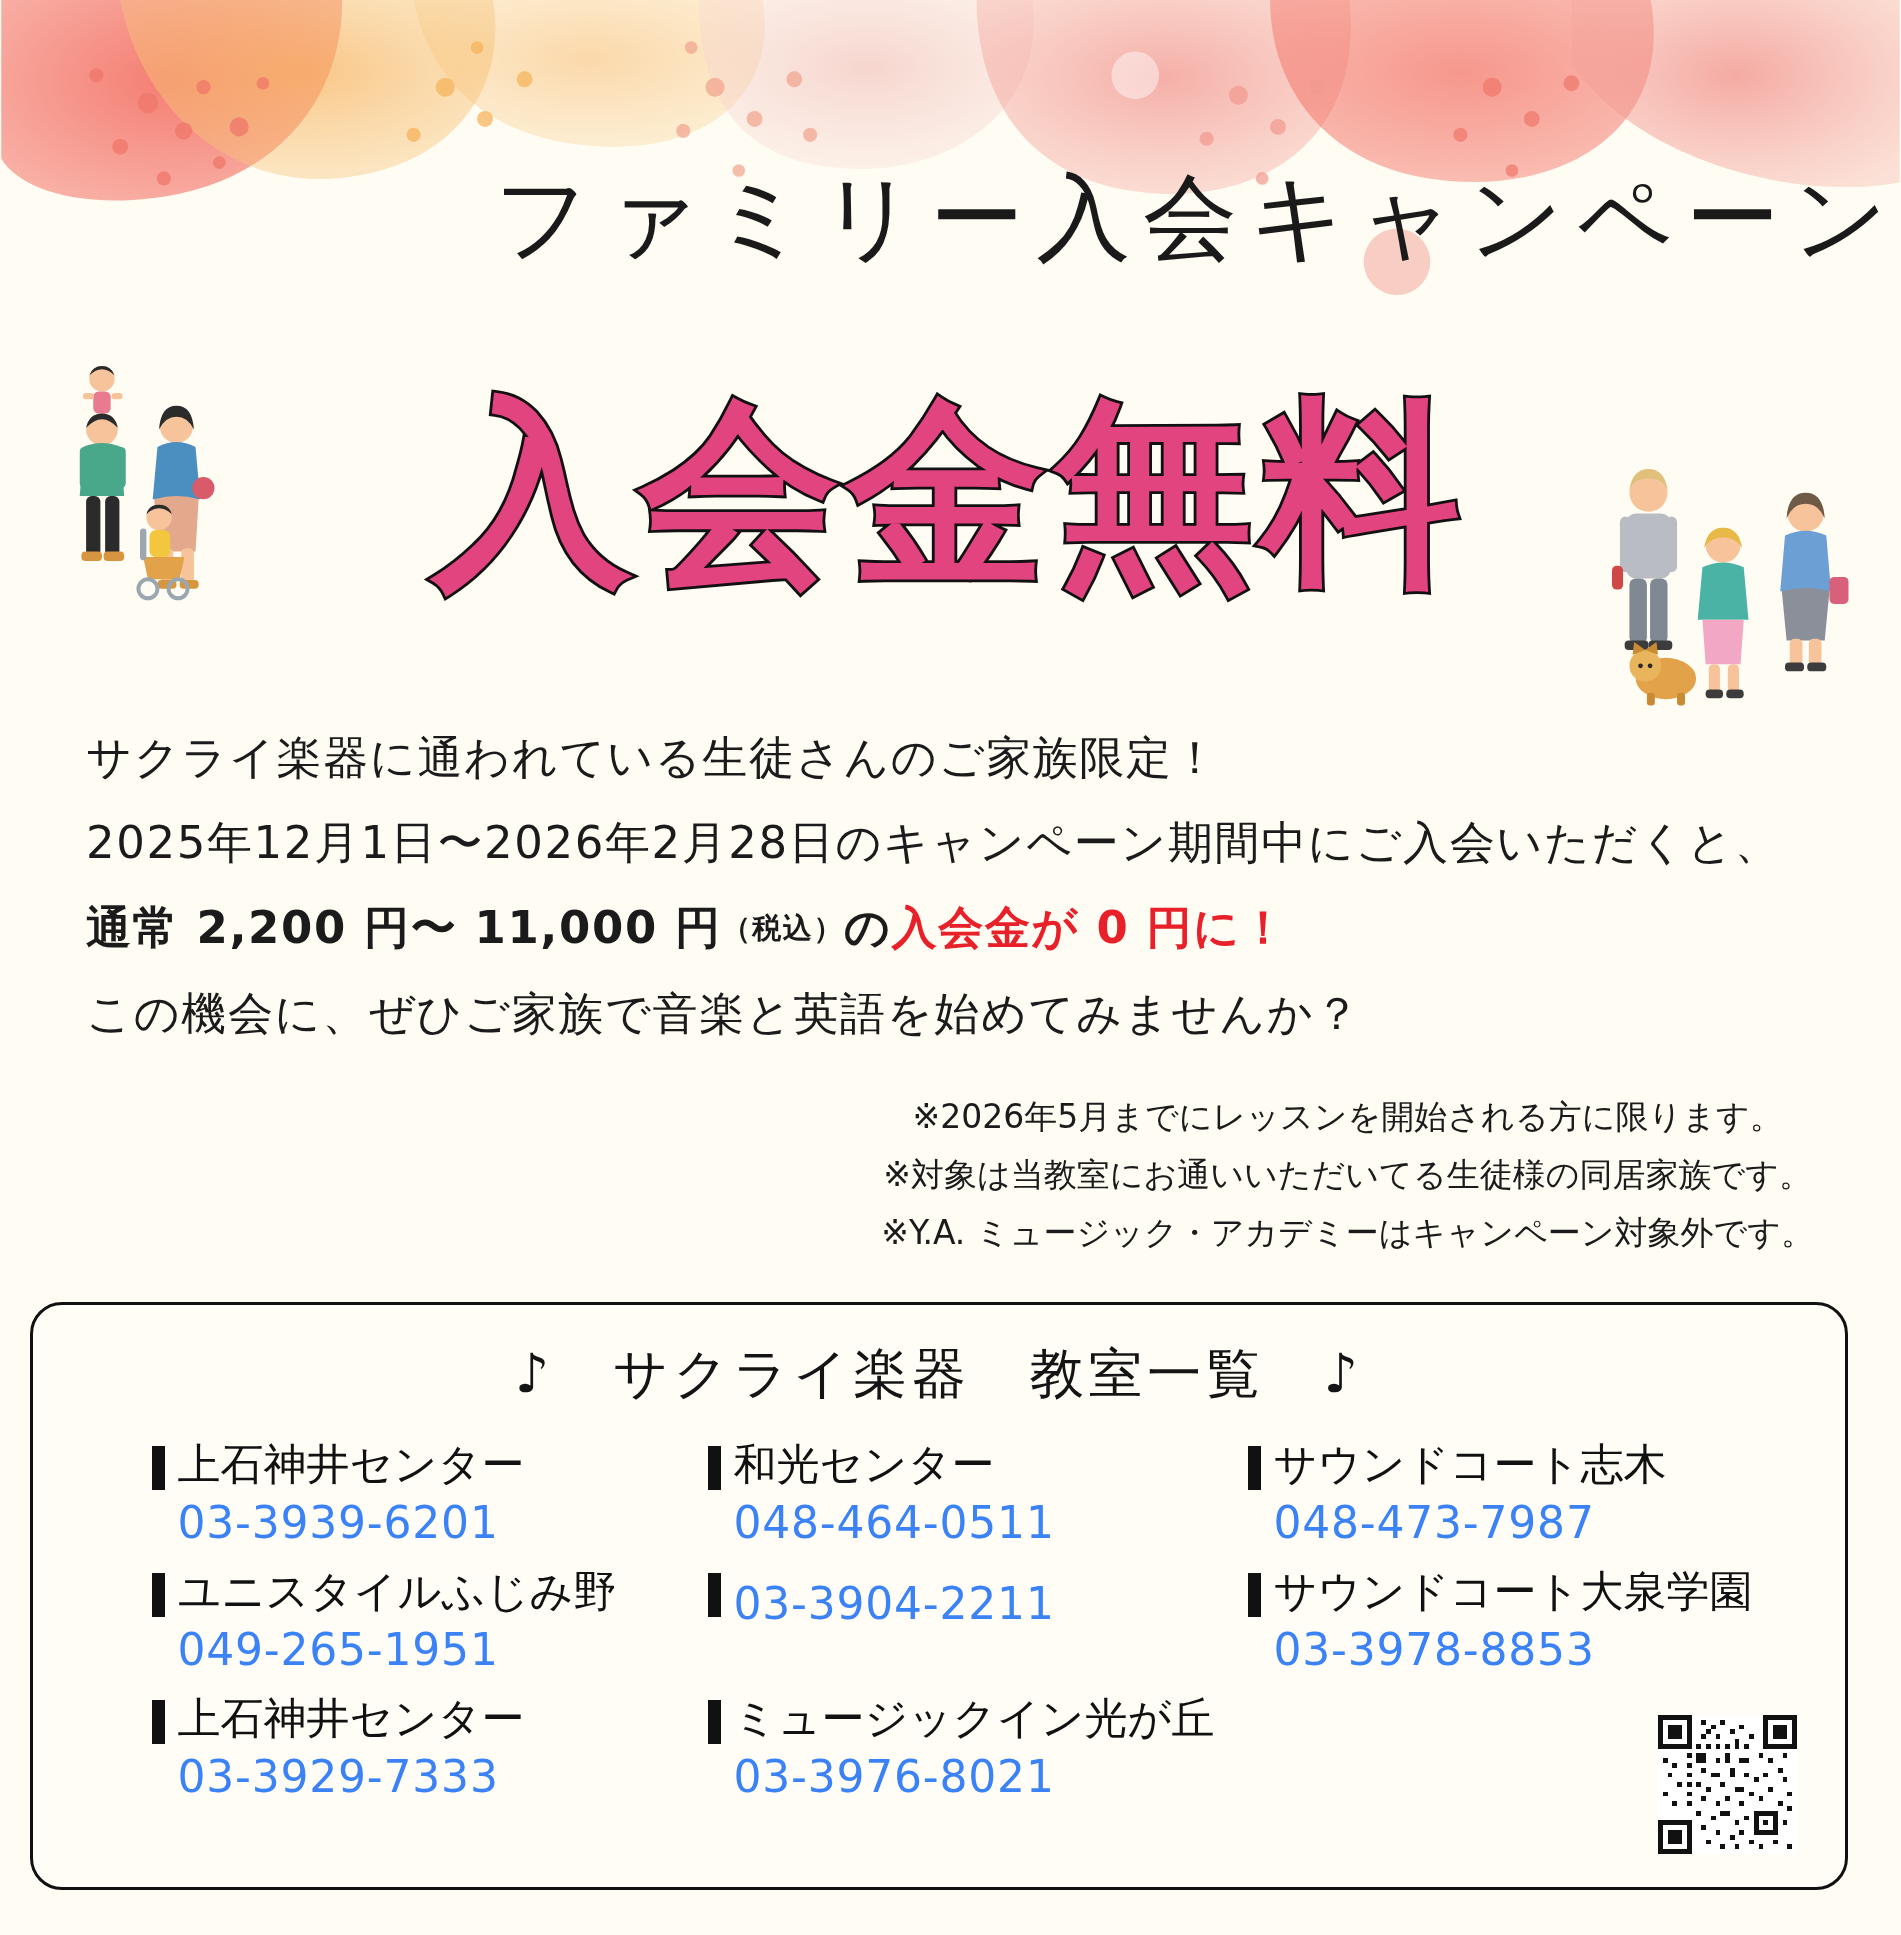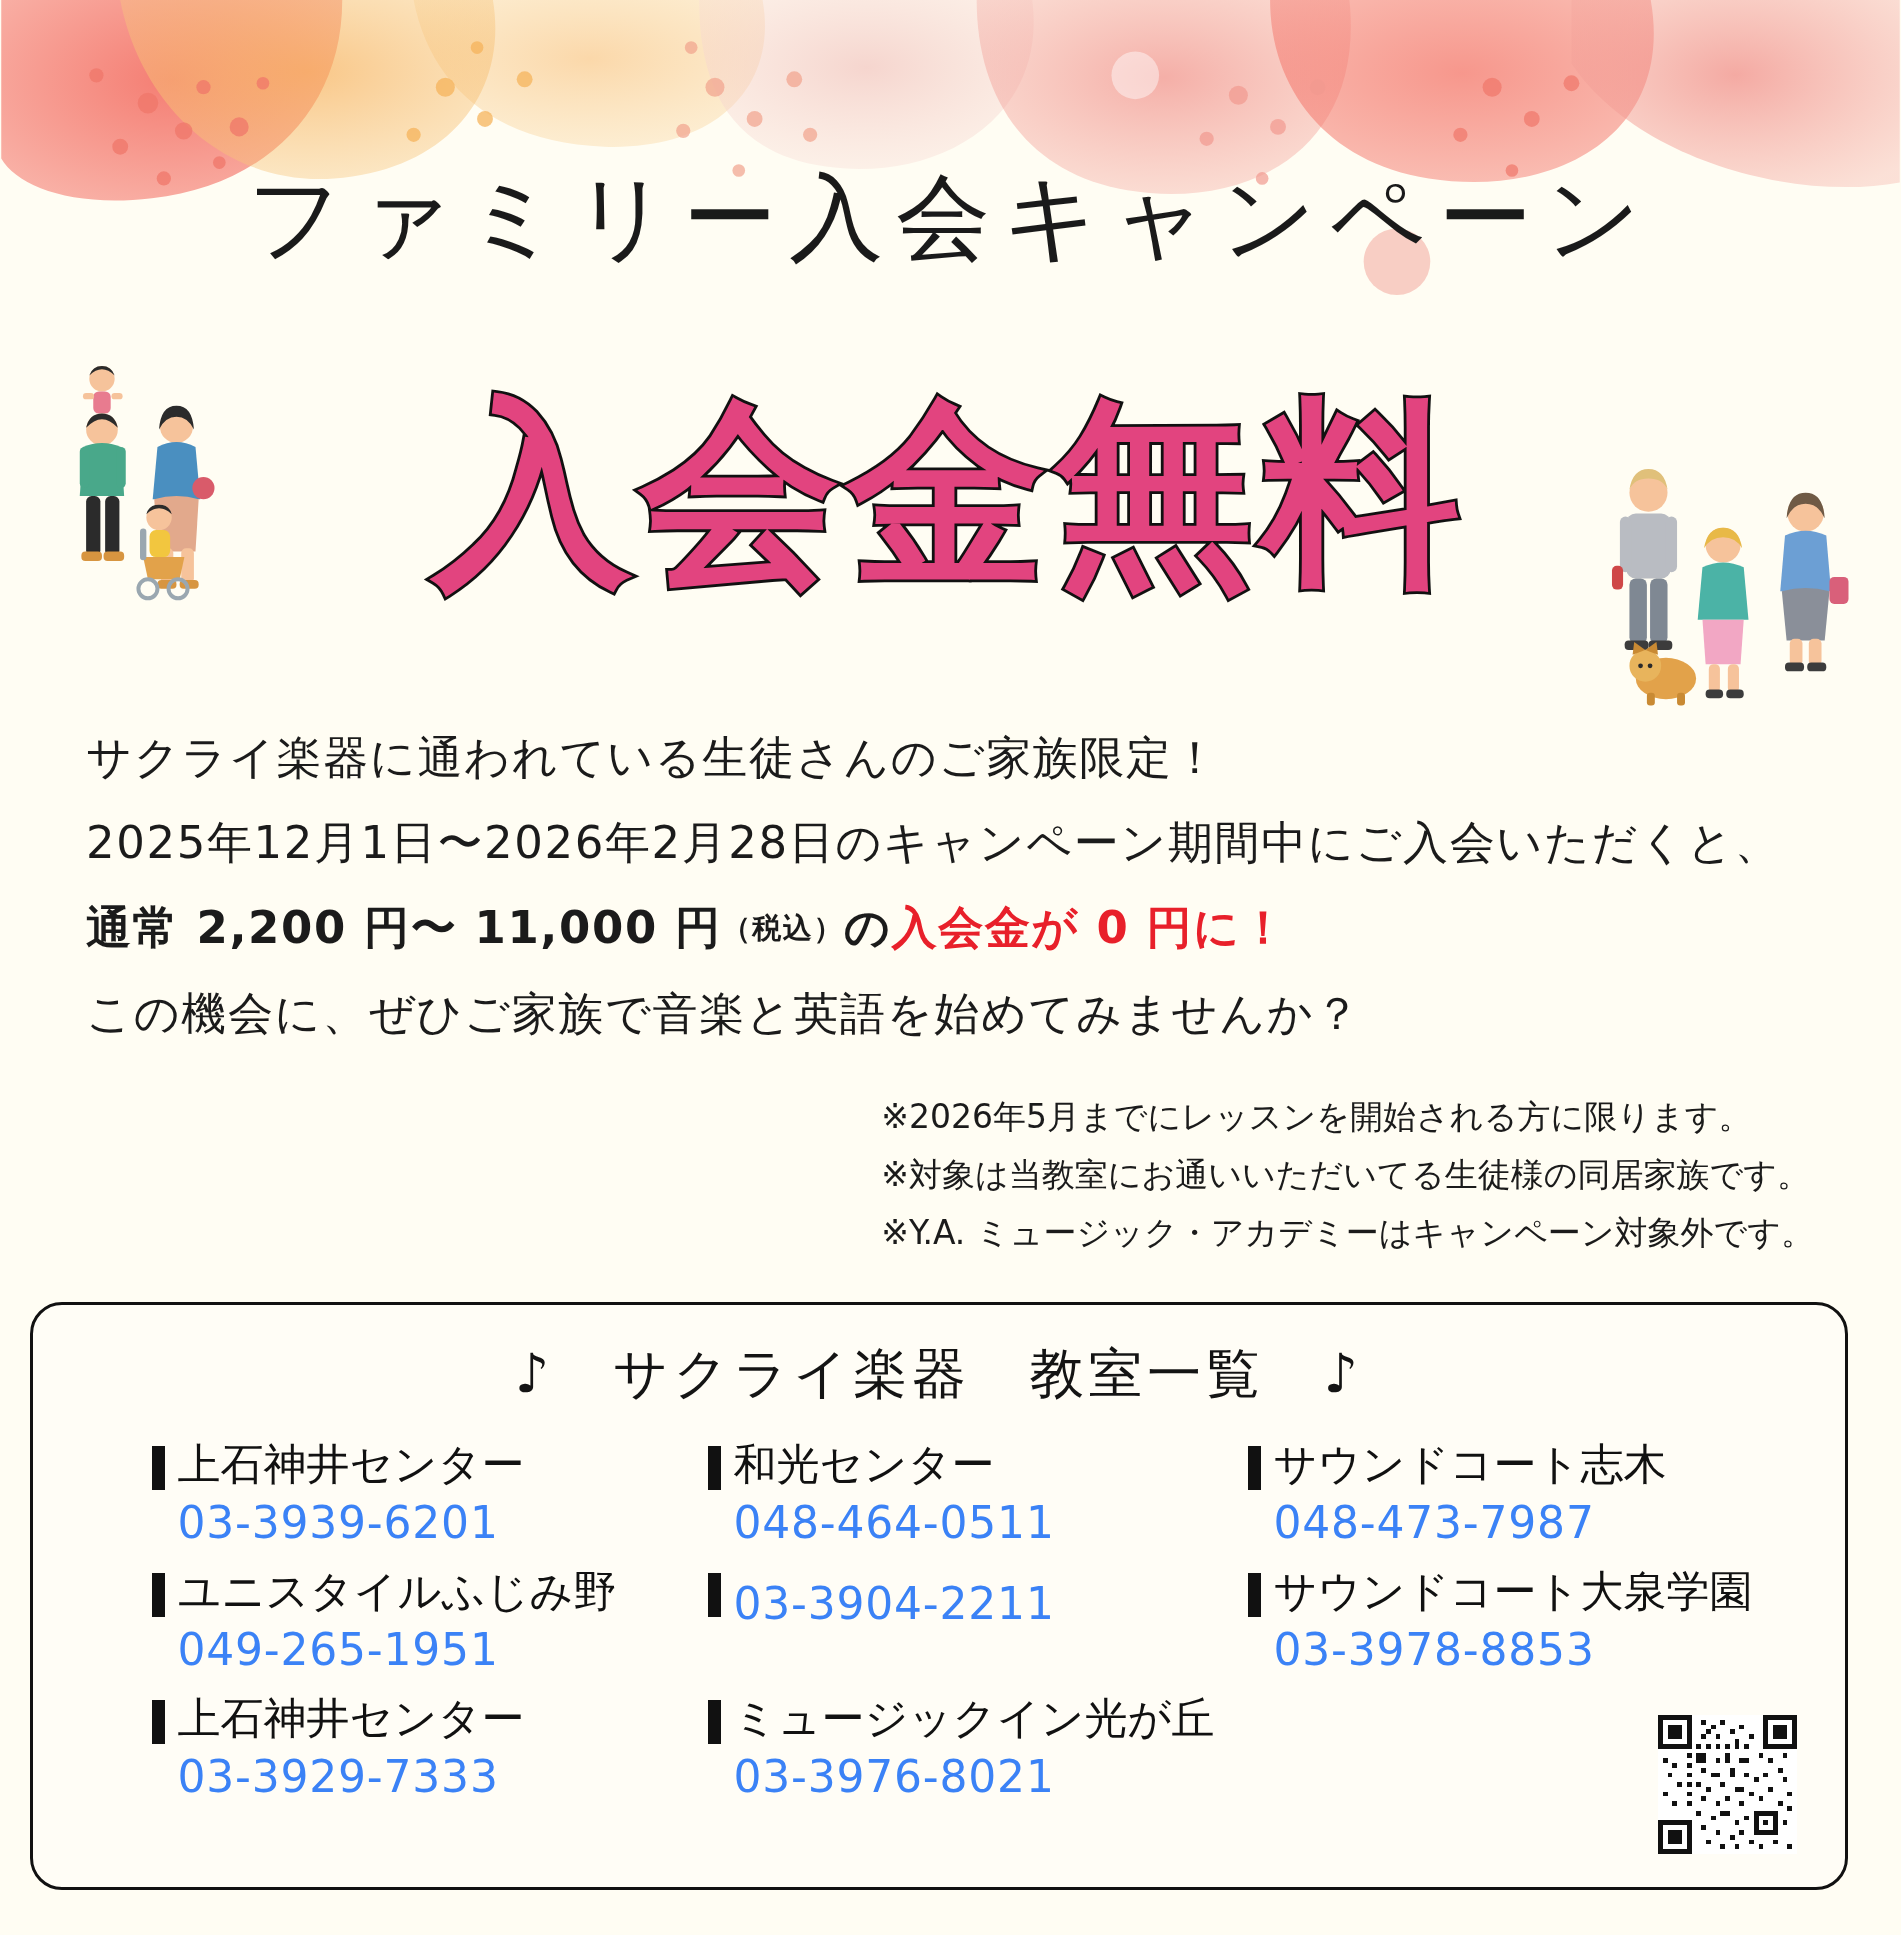--- a/index.html
+++ b/index.html
@@ -24,21 +24,21 @@
     overflow: hidden;
     pointer-events: none;
   }
 
   
   .headline {
     position: absolute;
     top: 155px;
     left: 0;
     width: 1901px;
-    text-align: center;
+    text-align: right;
     font-family: Liberation Sans, sans-serif;
     font-size: 94px;
     letter-spacing: 12.7px;
     color: #1a1a1a;
     font-weight: 500;
     white-space: nowrap;
   }
 
   .bigtitle {
     position: absolute;
@@ -84,21 +84,21 @@
   .free-red {
     color: #e8202a;
     font-weight: bold;
   }
 
   
   .notes {
     position: absolute;
     right: 87px;
     top: 1088px;
-    text-align: left;
+    text-align: center;
     font-family: "DejaVu Sans", sans-serif;
     font-size: 33px;
     line-height: 58px;
     color: #1b1b1b;
     white-space: nowrap;
   }
 
   
   .listbox {
     position: absolute;

